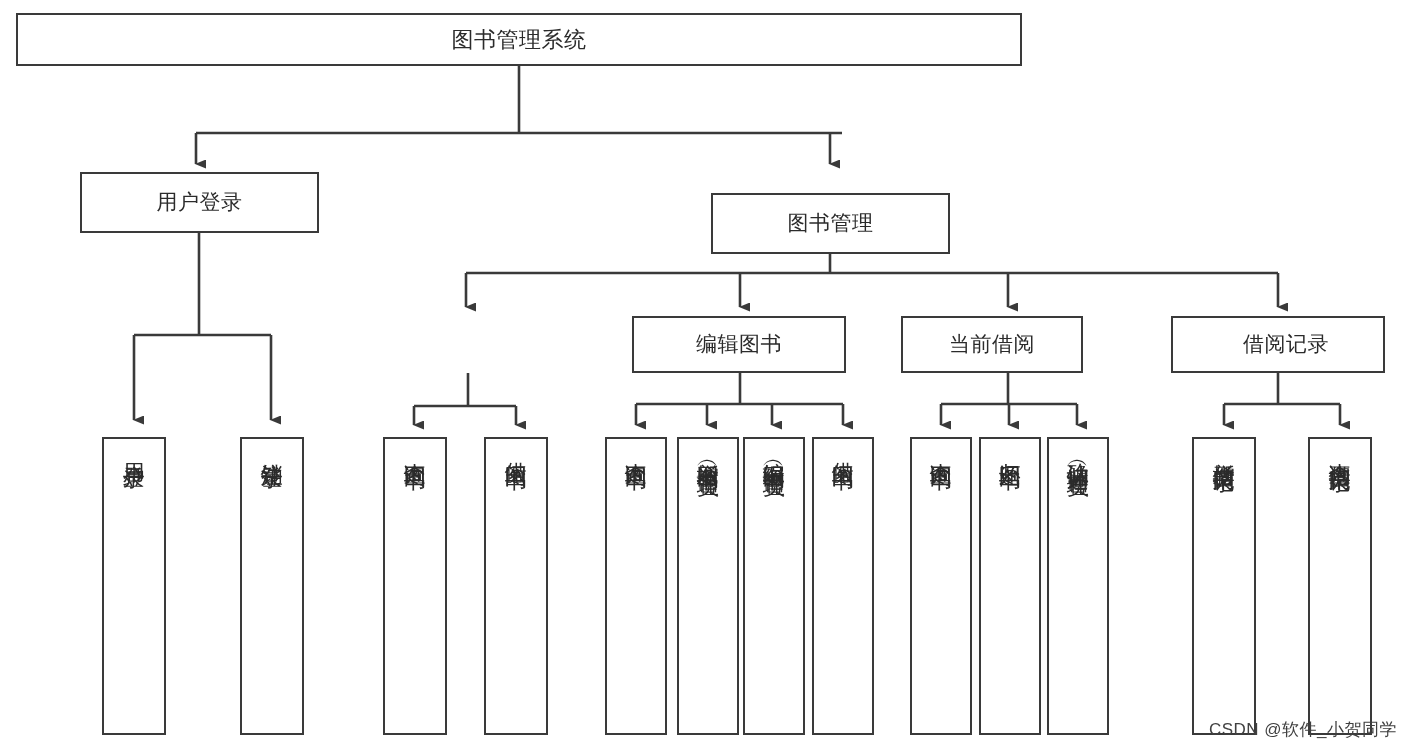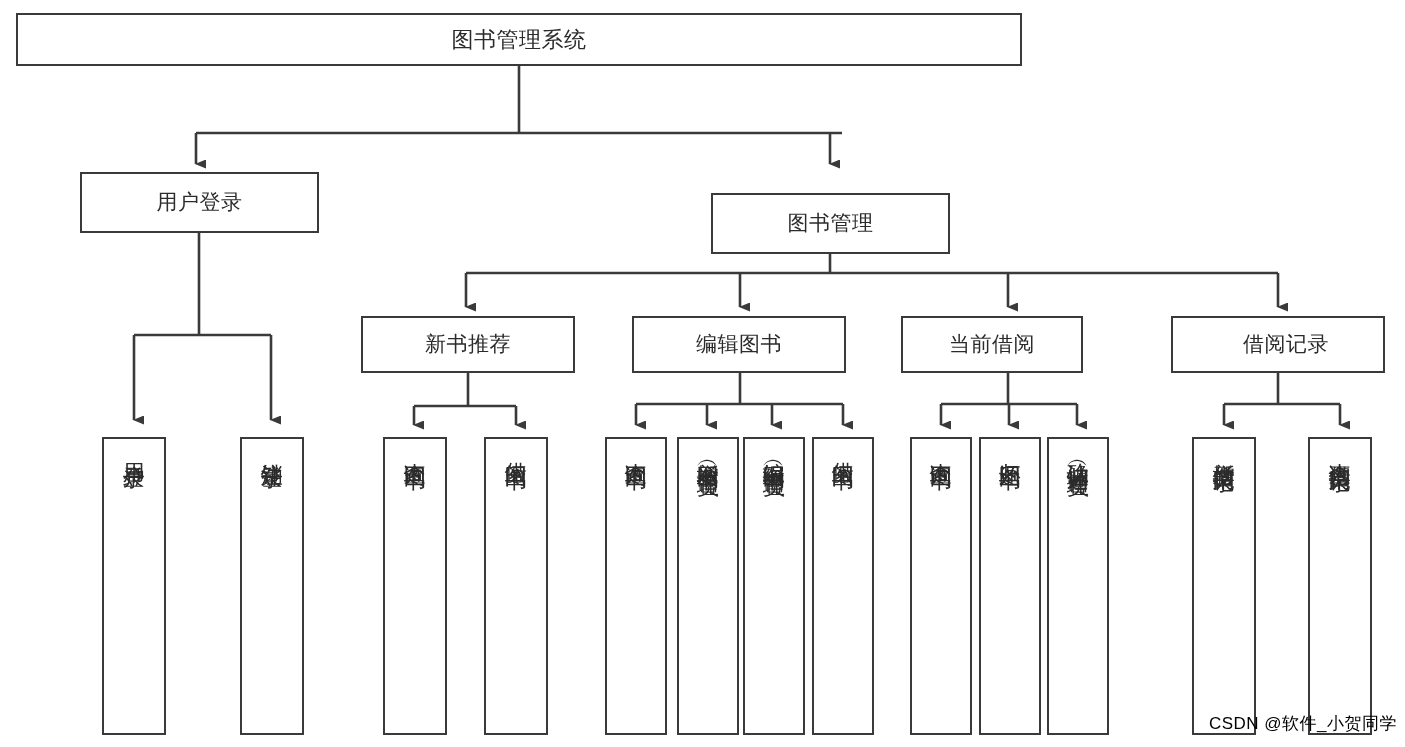--- a/index.html
+++ b/index.html
@@ -59,23 +59,23 @@
     writing-mode: vertical-rl;
     text-orientation: upright;
     font-size: 22px;
     line-height: 1.06;
     letter-spacing: 2px;
     white-space: nowrap;
   }
   .watermark {
     position: absolute;
     right: 8px;
-    bottom: 12px;
+    bottom: 6px;
     font-size: 17px;
-    color: #000000;
+    color: #404040;
     letter-spacing: 0.5px;
     user-select: none;
   }
 </style>
 </head>
 <body>
 
 <div id="diagram-root">
 
   <svg id="edges-layer" viewBox="0 0 1405 747" width="1405" height="747" xmlns="http://www.w3.org/2000/svg">
@@ -133,23 +133,20 @@
     <span class="node-label">图书管理系统</span>
   </div>
 
   <div class="node horiz" style="left:80px; top:172px; width:239px; height:61px;">
     <span class="node-label">用户登录</span>
   </div>
   <div class="node horiz" style="left:711px; top:165px; width:239px; height:61px;margin-top:28px;">
     <span class="node-label">图书管理</span>
   </div>
 
-  <div class="node horiz" style="left:361px; top:316px; width:214px; height:57px;">
-    <span class="node-label">新书推荐</span>
-  </div>
   <div class="node horiz" style="left:632px; top:316px; width:214px; height:57px;">
     <span class="node-label">编辑图书</span>
   </div>
   <div class="node horiz" style="left:901px; top:316px; width:182px; height:57px;">
     <span class="node-label">当前借阅</span>
   </div>
   <div class="node horiz" style="left:1171px; top:316px; width:214px; height:57px;padding-left:16px;">
     <span class="node-label">借阅记录</span>
   </div>
 

